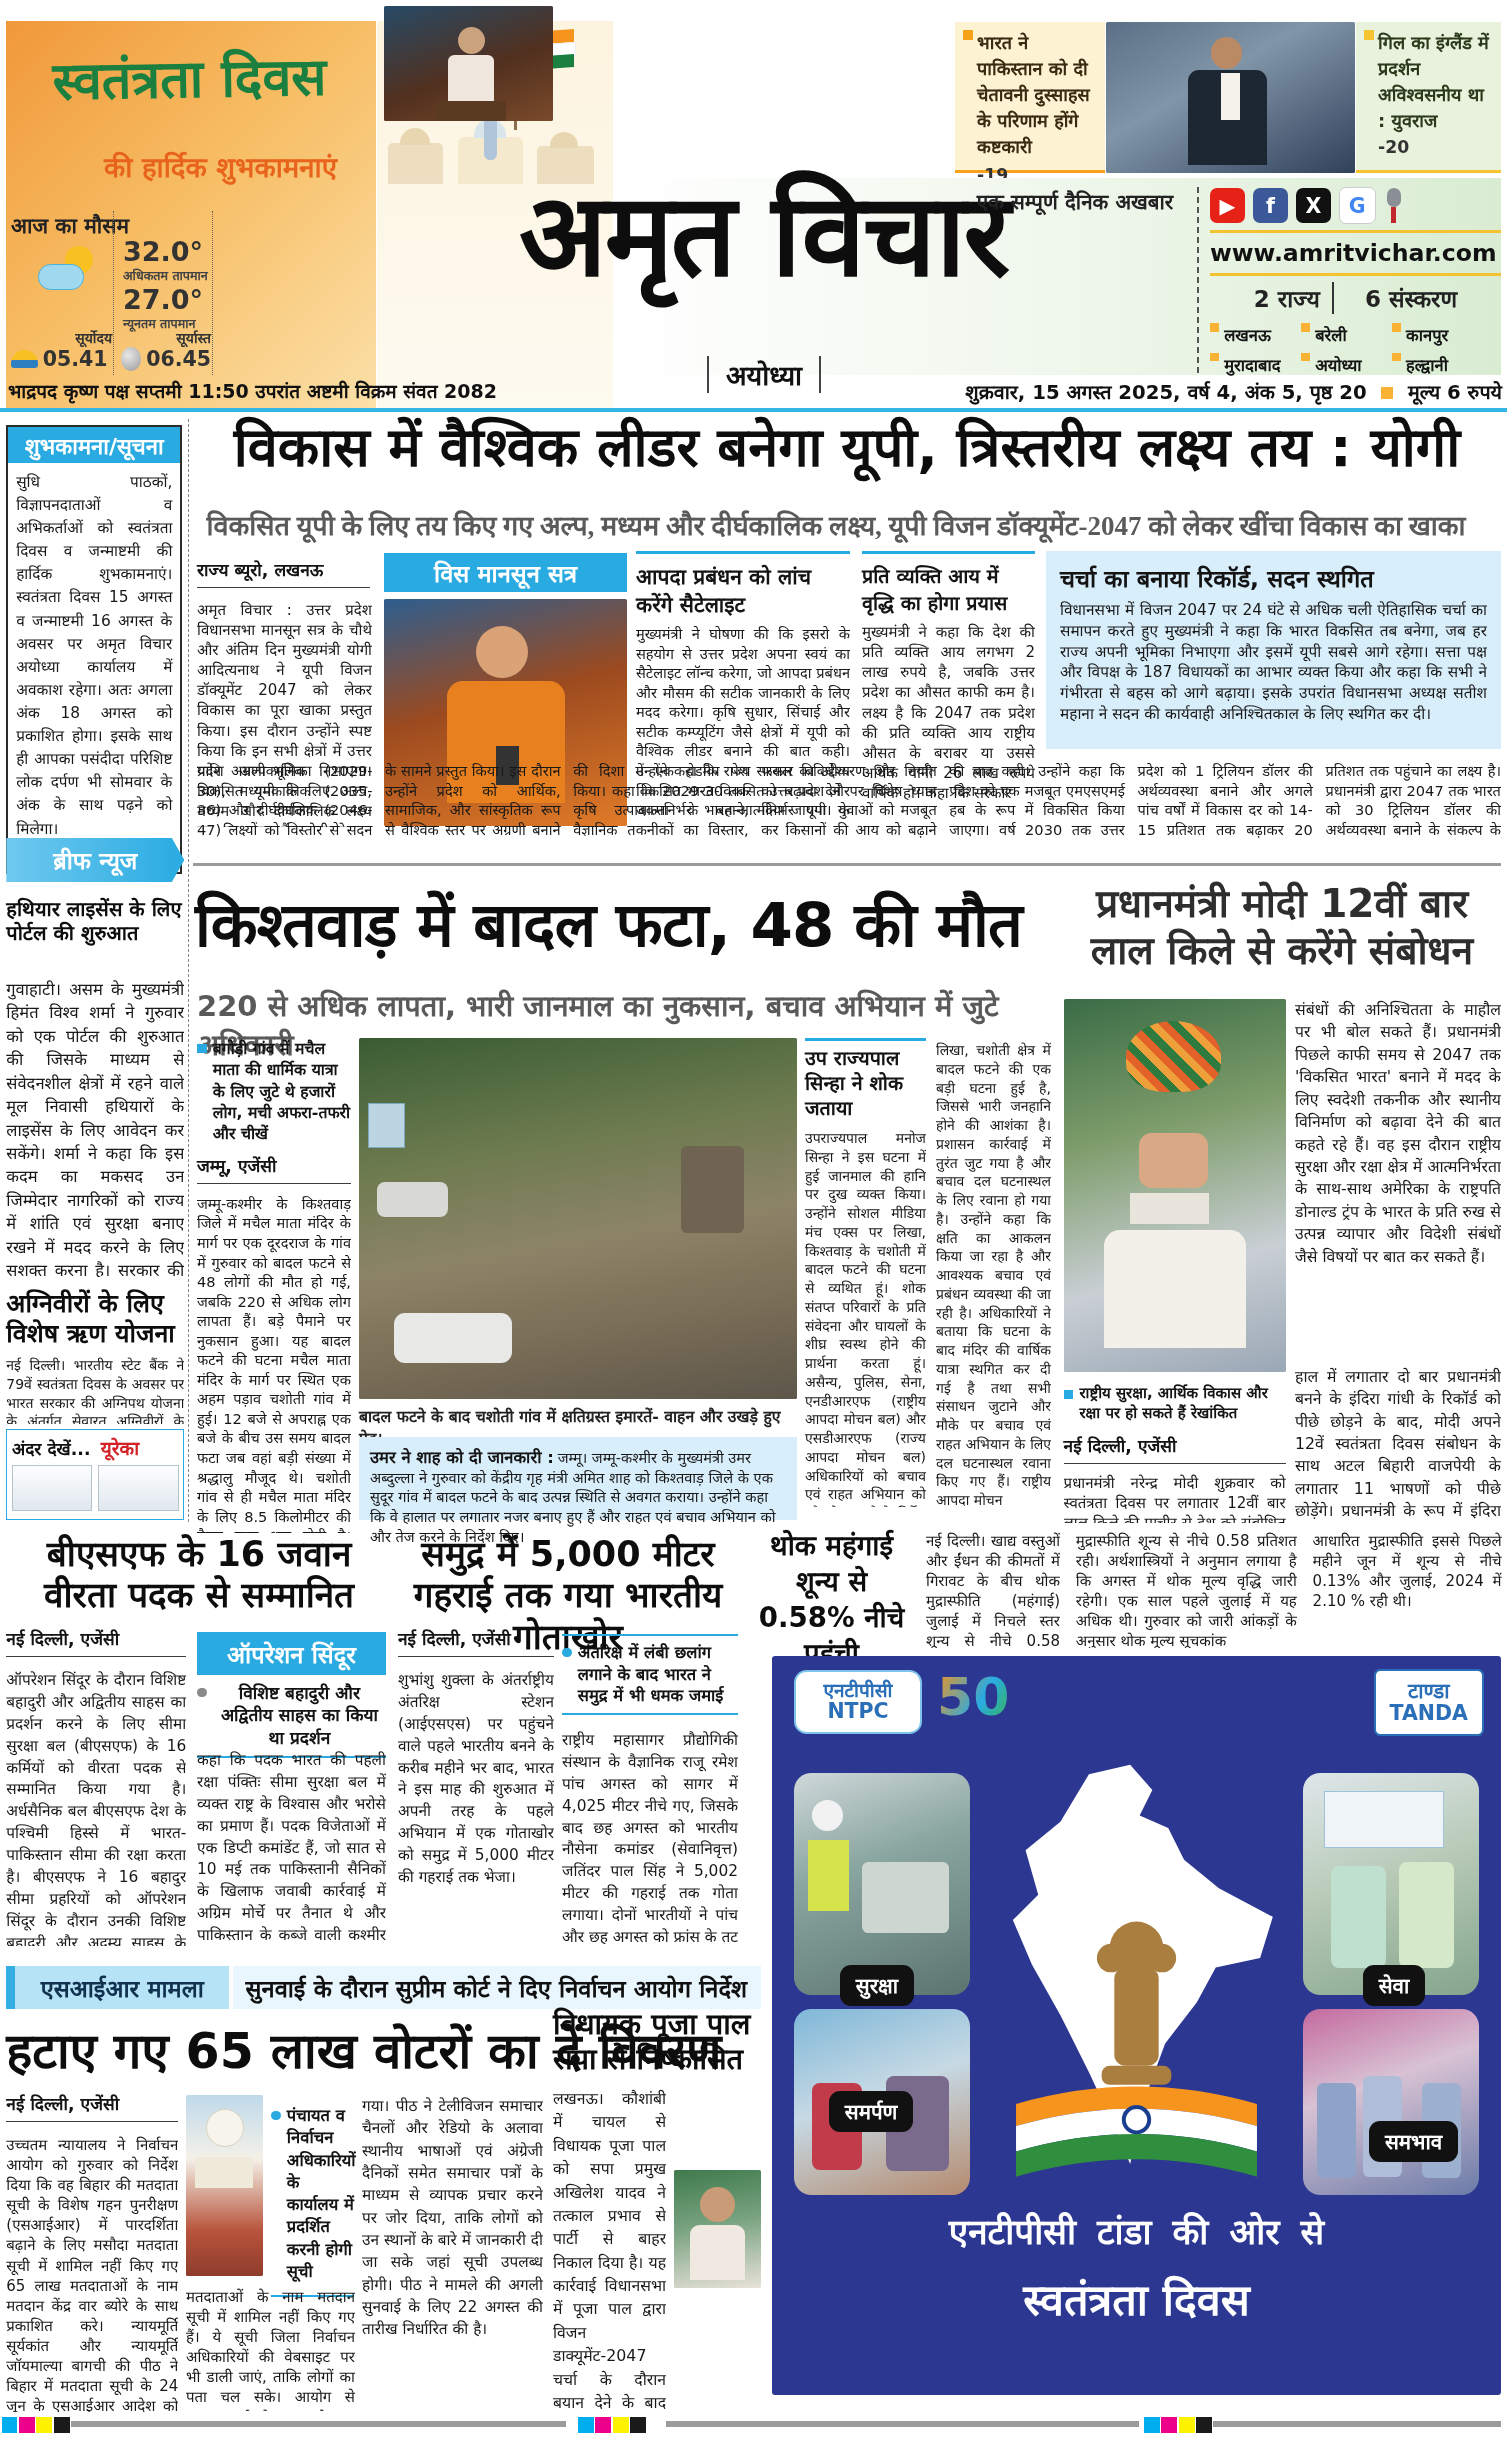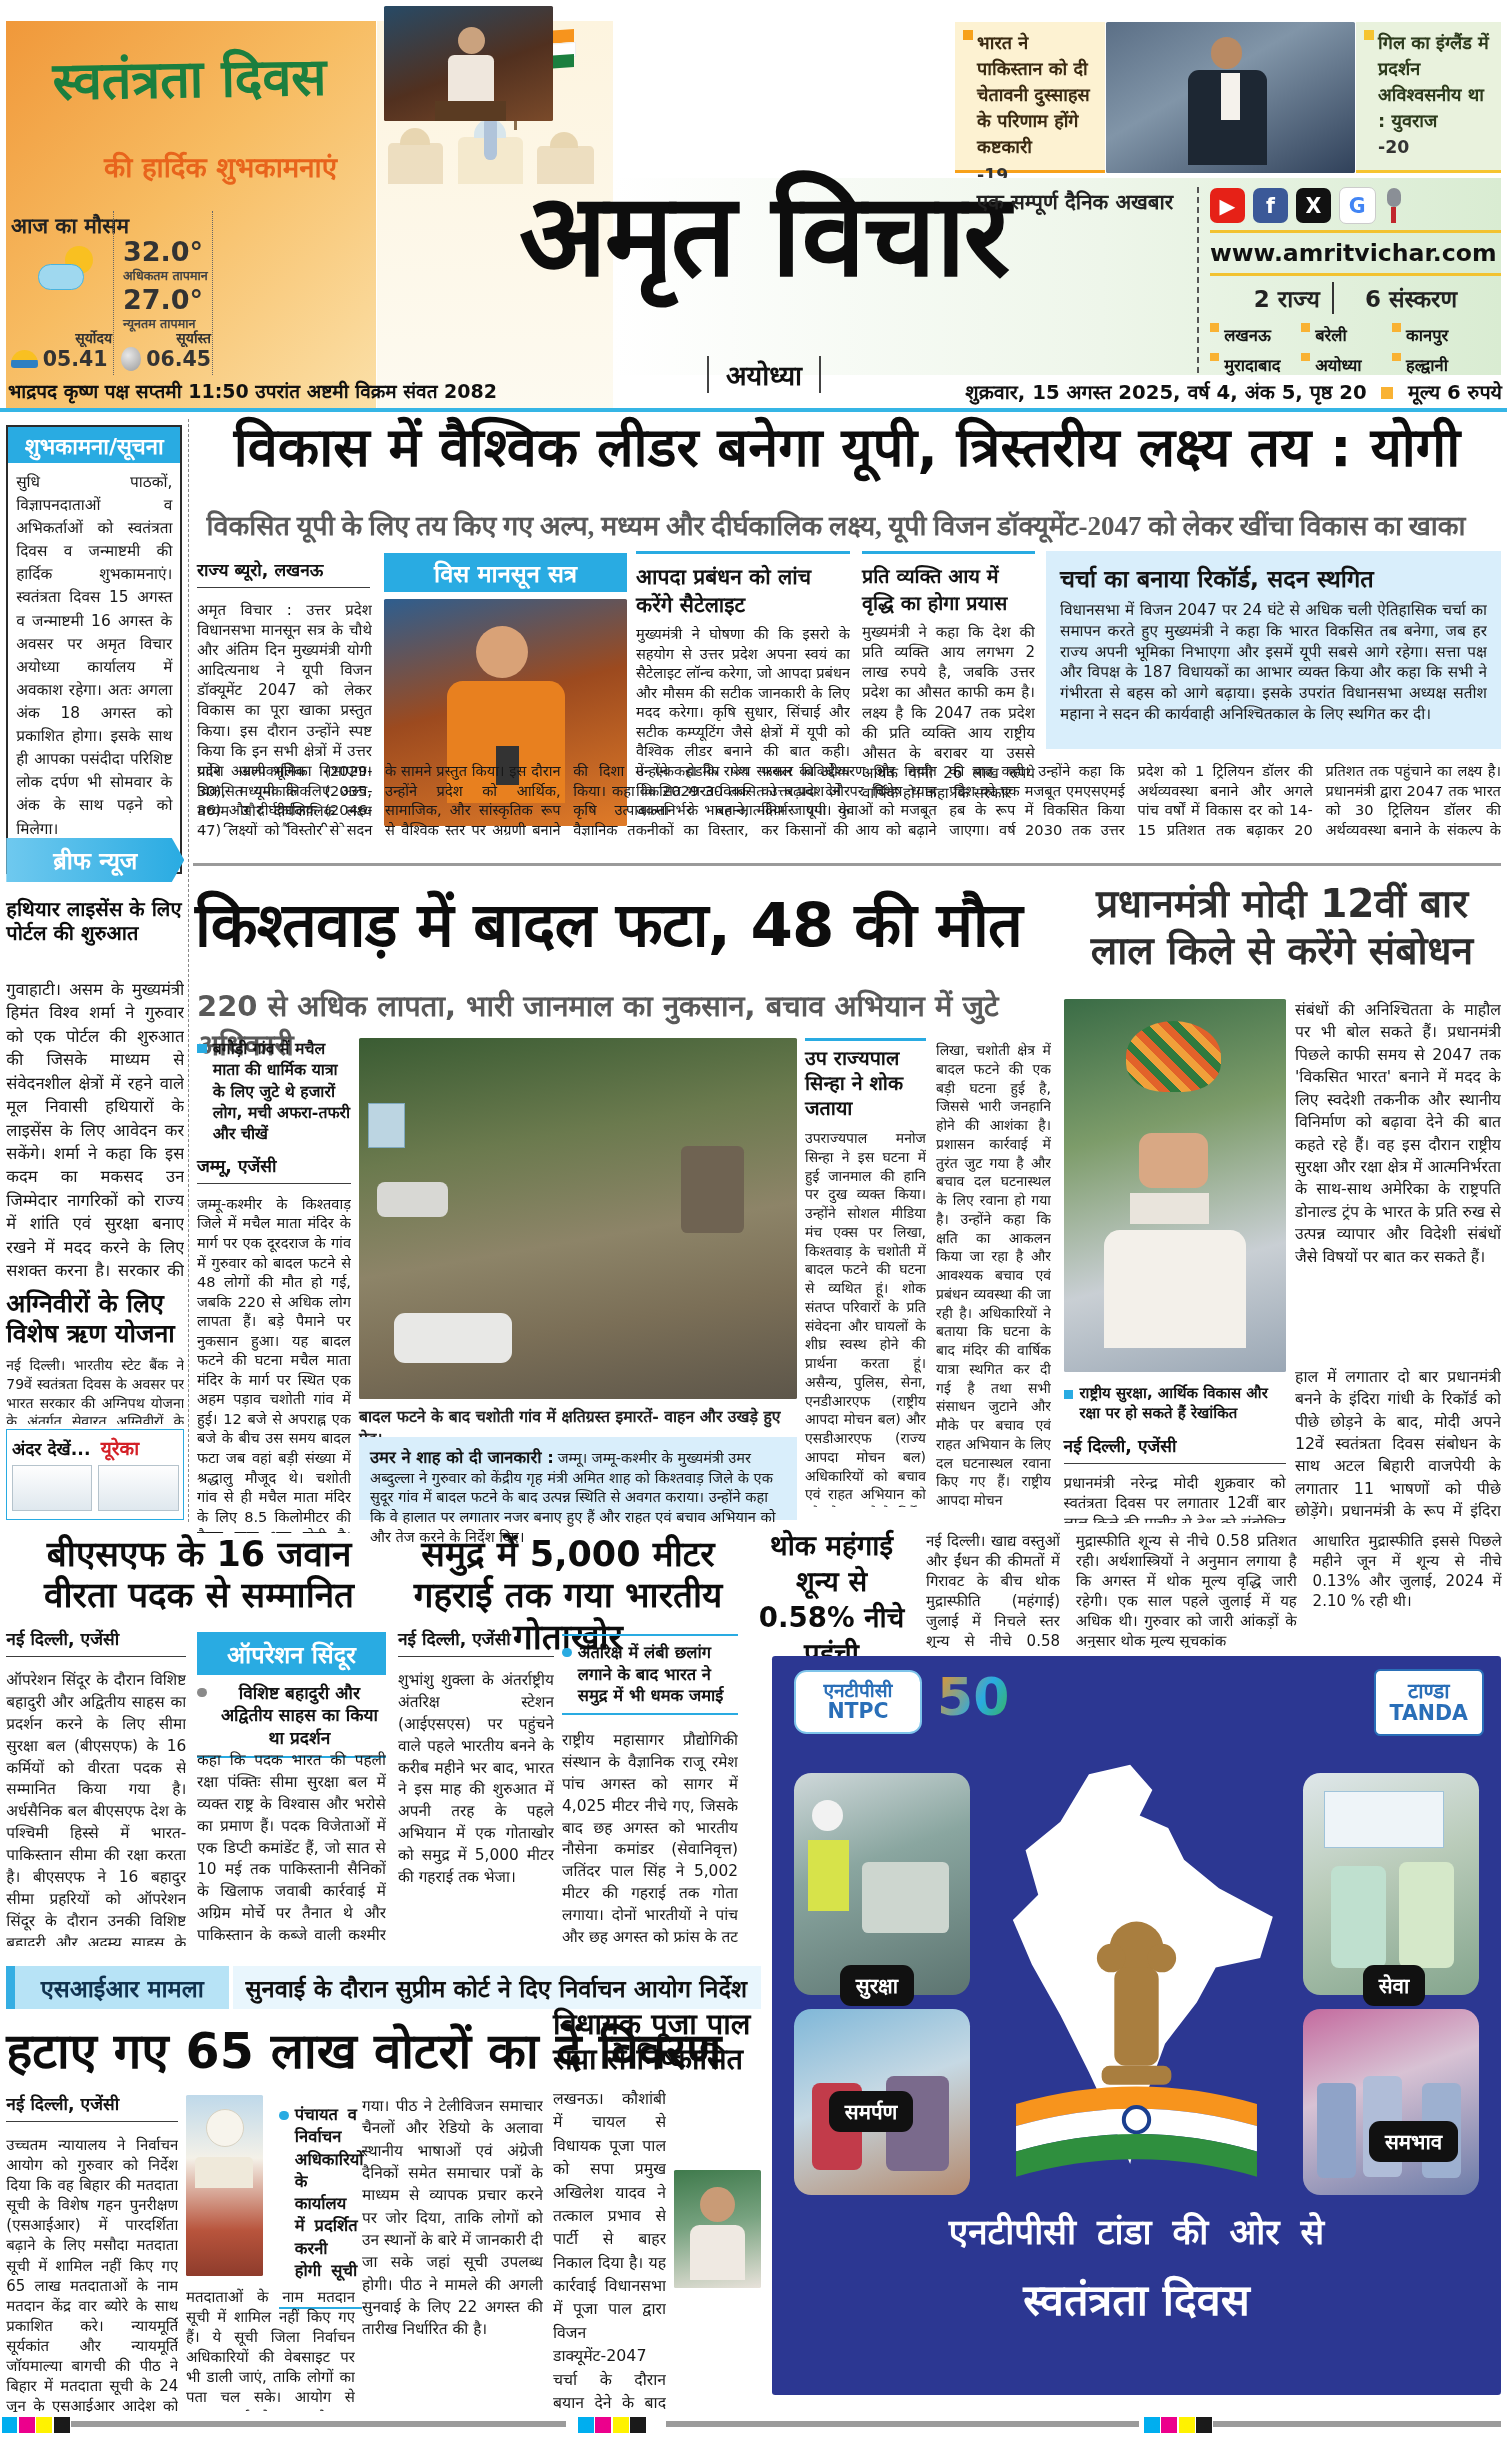--- a/index.html
+++ b/index.html
@@ -357,21 +357,21 @@
   <div class="abs" style="left:6.3px;top:1966px;width:214px;height:43px;background:#b7e3f6;border-left:9.5px solid #35aee3;color:#10324f;font-size:23.6px;font-weight:900;display:flex;align-items:center;justify-content:center;">एसआईआर मामला</div>
   <div class="abs" style="left:233px;top:1966px;width:528px;height:43px;background:#e9f6fd;color:#101010;font-size:23.6px;font-weight:900;display:flex;align-items:center;padding-left:12.6px;box-sizing:border-box;">सुनवाई के दौरान सुप्रीम कोर्ट ने दिए निर्वाचन आयोग निर्देश</div>
   <div class="abs hl" style="left:6.3px;top:2016px;width:755px;font-size:49px;white-space:nowrap;">हटाए गए 65 लाख वोटरों का दें विवरण</div>
   <div class="abs byline" style="left:6.3px;top:2092px;width:172px;">नई दिल्ली, एजेंसी</div>
   <div class="abs body-txt" style="left:6.3px;top:2135px;width:172px;height:277px;font-size:15px;">उच्चतम न्यायालय ने निर्वाचन आयोग को गुरुवार को निर्देश दिया कि वह बिहार की मतदाता सूची के विशेष गहन पुनरीक्षण (एसआईआर) में पारदर्शिता बढ़ाने के लिए मसौदा मतदाता सूची में शामिल नहीं किए गए 65 लाख मतदाताओं के नाम मतदान केंद्र वार ब्योरे के साथ प्रकाशित करे। न्यायमूर्ति सूर्यकांत और न्यायमूर्ति जॉयमाल्या बागची की पीठ ने बिहार में मतदाता सूची के 24 जून के एसआईआर आदेश को चुनौती देने वाली याचिकाओं पर सुनवाई के दौरान यह निर्देश दिया। पीठ ने कहा कि 65 लाख</div>
 
   <div class="abs photo" style="left:186px;top:2095px;width:77px;height:181px;background:linear-gradient(180deg,#bfd9ea 0%,#f4f1e8 35%,#b8543c 75%,#8e3c2c 100%);">
     <div style="position:absolute;left:26%;top:8%;width:36px;height:36px;border-radius:50%;background:#f7f4ec;border:1.6px solid #d8d2c2;"></div>
     <div style="position:absolute;left:12%;top:34%;width:58px;height:31.5px;background:#efe9da;border-radius:4.7px 4.7px 0 0;"></div>
   </div>
-  <div class="abs" style="left:279px;top:2105px;width:83px;border-bottom:2.4px solid #29abe2;padding-bottom:24px;display:flex;font-family:Liberation Mono, monospace;">
+  <div class="abs" style="left:271px;top:2105px;width:83px;border-bottom:2.4px solid #29abe2;padding-bottom:12px;display:flex;">
     <span class="dot" style="border-radius:50%;"></span>
     <span style="font-size:16.5px;font-weight:900;line-height:1.35;">पंचायत व निर्वाचन अधिकारियों के कार्यालय में प्रदर्शित करनी होगी सूची</span>
   </div>
   <div class="abs body-txt" style="left:186px;top:2287px;width:169px;height:124px;font-size:15px;">मतदाताओं के नाम मतदान सूची में शामिल नहीं किए गए हैं। ये सूची जिला निर्वाचन अधिकारियों की वेबसाइट पर भी डाली जाएं, ताकि लोगों का पता चल सके। आयोग से आधार कार्ड को पहचान के रूप में स्वीकार करने पर विचार करने को कहा। निर्वाचन आयोग की ओर से पेश वरिष्ठ अधिवक्ता राकेश द्विवेदी ने कहा कि आयोग पारदर्शिता सुनिश्चित करेगा और हटाए गए मतदाताओं का ब्योरा कारणों के साथ कार्यालयों में प्रदर्शित किया जाएगा।</div>
   <div class="abs body-txt" style="left:362px;top:2095px;width:181px;height:317px;font-size:15.4px;line-height:1.45;">गया। पीठ ने टेलीविजन समाचार चैनलों और रेडियो के अलावा स्थानीय भाषाओं एवं अंग्रेजी दैनिकों समेत समाचार पत्रों के माध्यम से व्यापक प्रचार करने पर जोर दिया, ताकि लोगों को उन स्थानों के बारे में जानकारी दी जा सके जहां सूची उपलब्ध होगी। पीठ ने मामले की अगली सुनवाई के लिए 22 अगस्त की तारीख निर्धारित की है।</div>
 
   <div class="abs hl" style="left:553px;top:2007px;width:208px;font-size:29px;line-height:1.22;">विधायक पूजा पाल सपा से निष्कासित</div>
   <div class="abs" style="left:553px;top:2087px;width:208px;height:325px;overflow:hidden;">
     <div class="photo" style="float:right;width:87px;height:118px;margin:83px 0 4.7px 7.9px;background:linear-gradient(170deg,#3f7a4c 0%,#77a27f 45%,#e8e2da 100%);">
       <div style="margin:17.3px auto 0;width:35px;height:35px;border-radius:50%;background:#c99b76;"></div>

